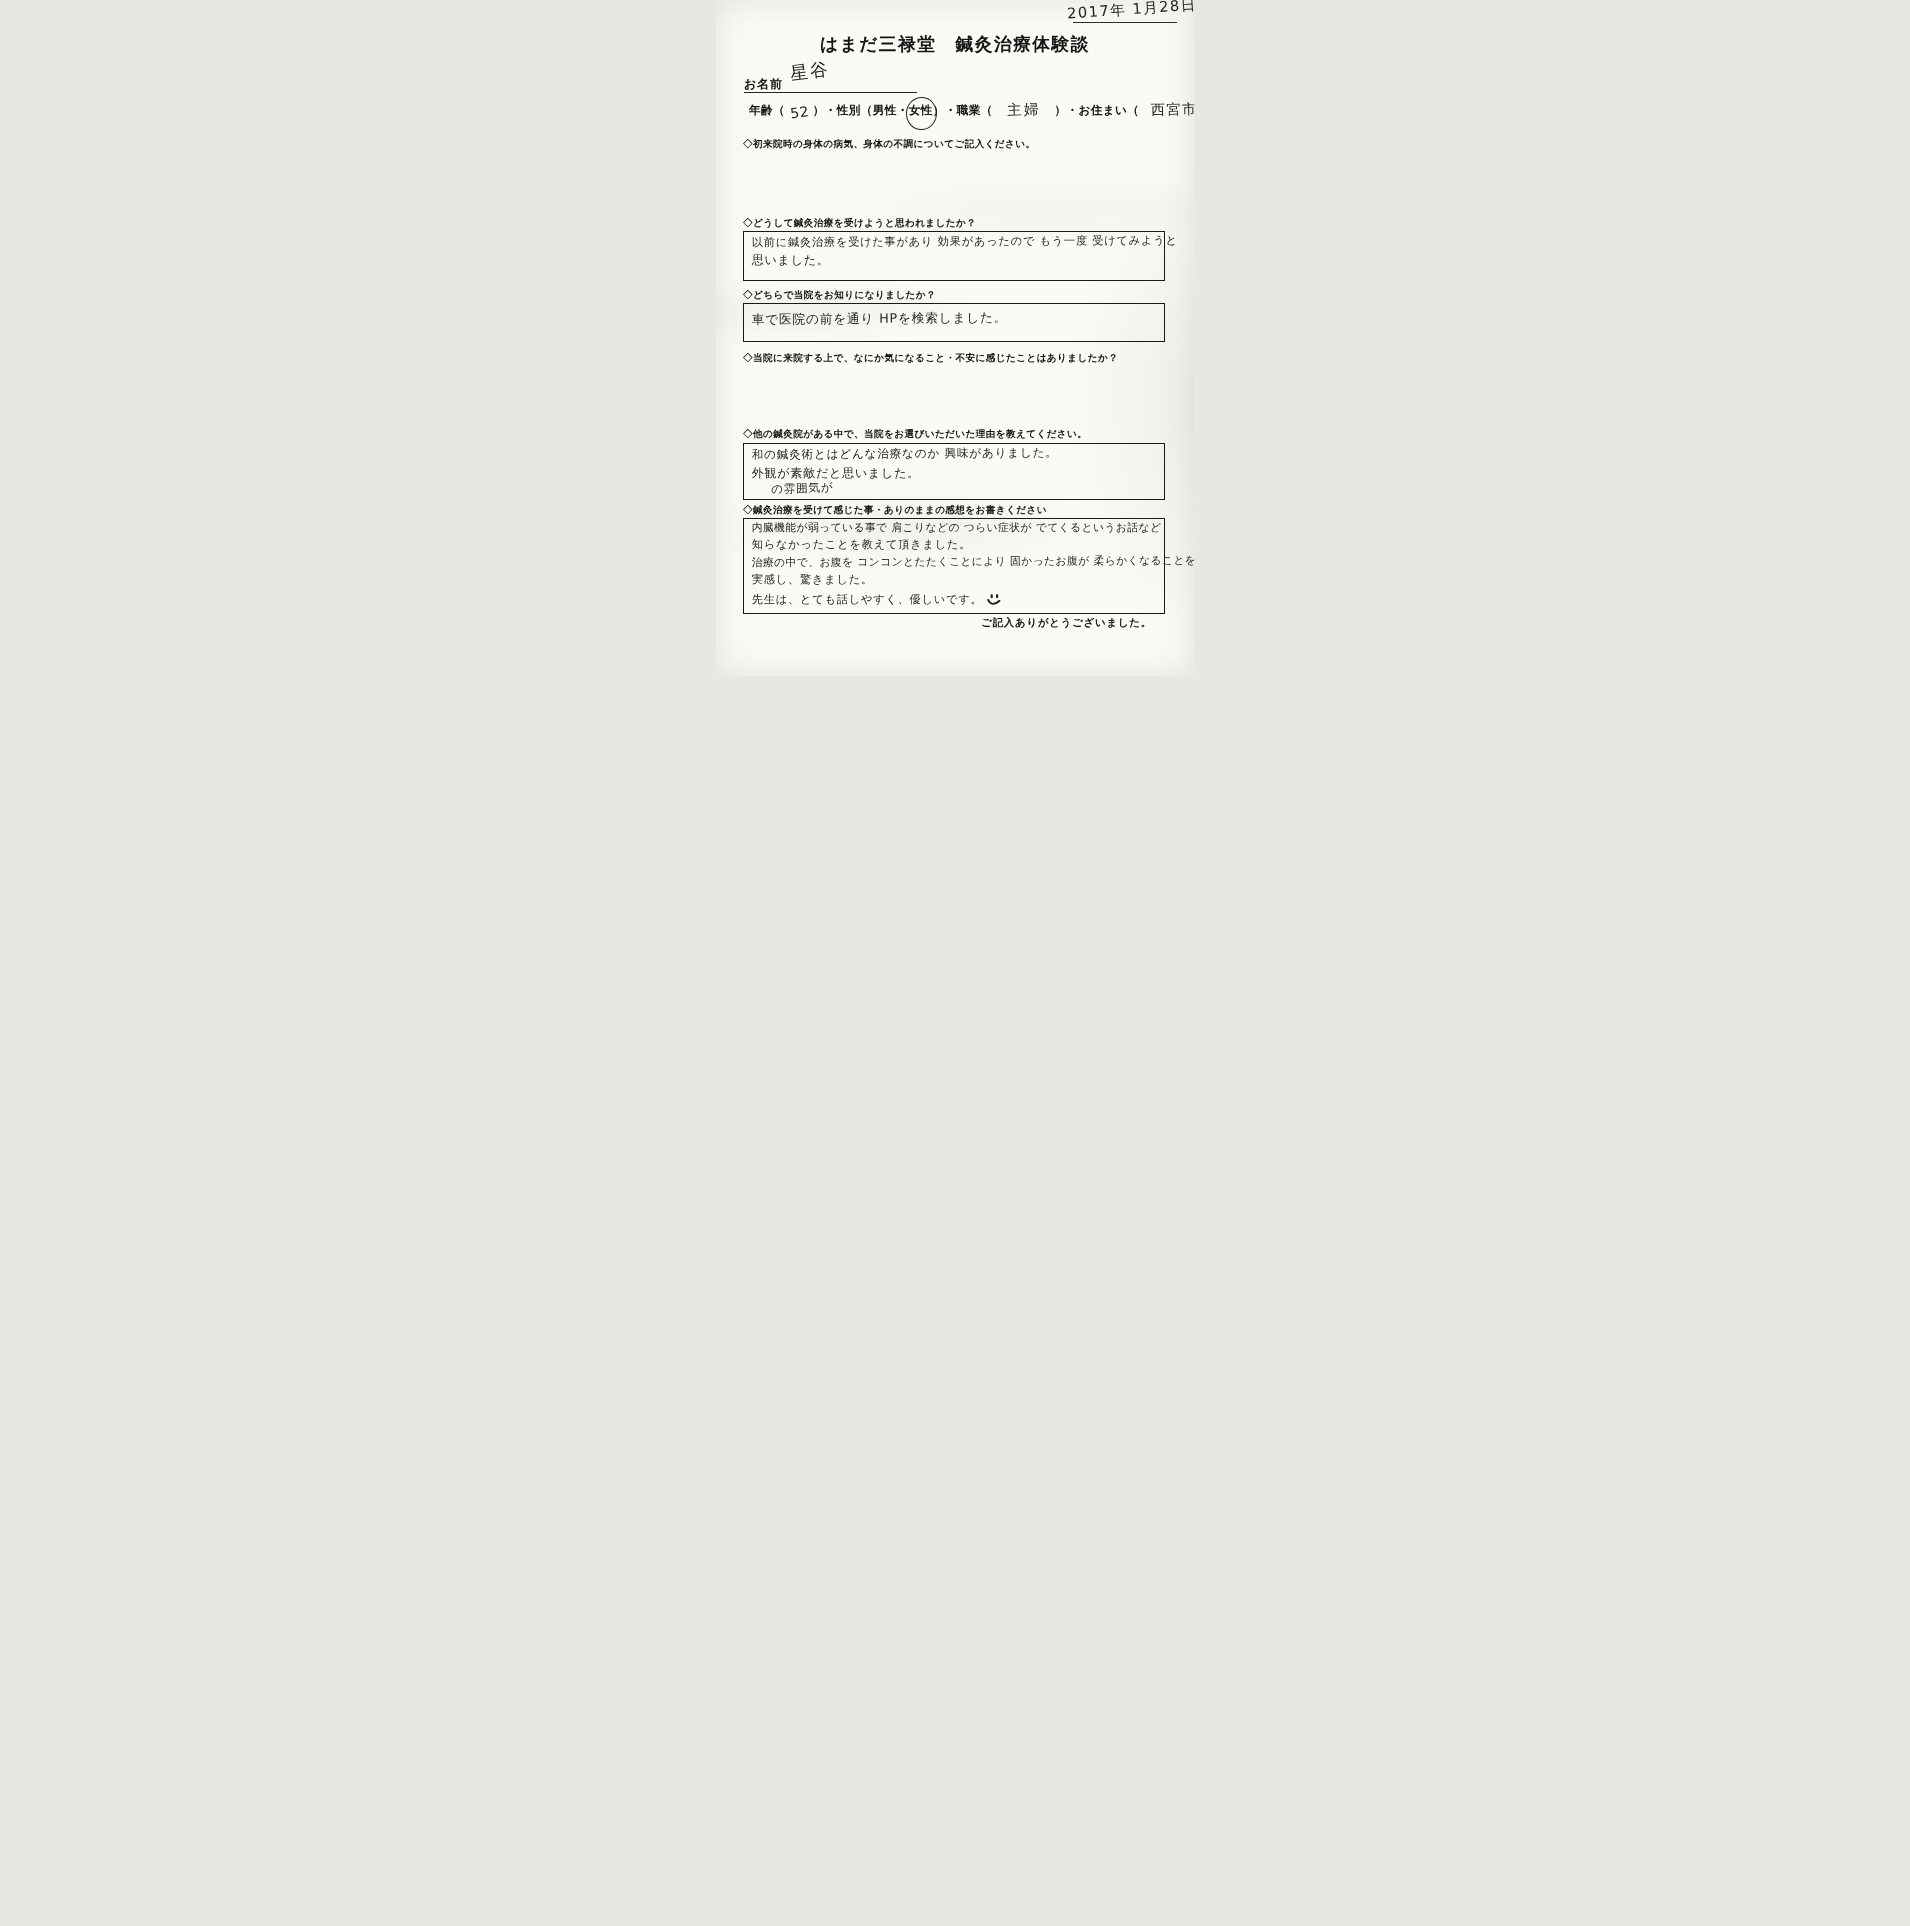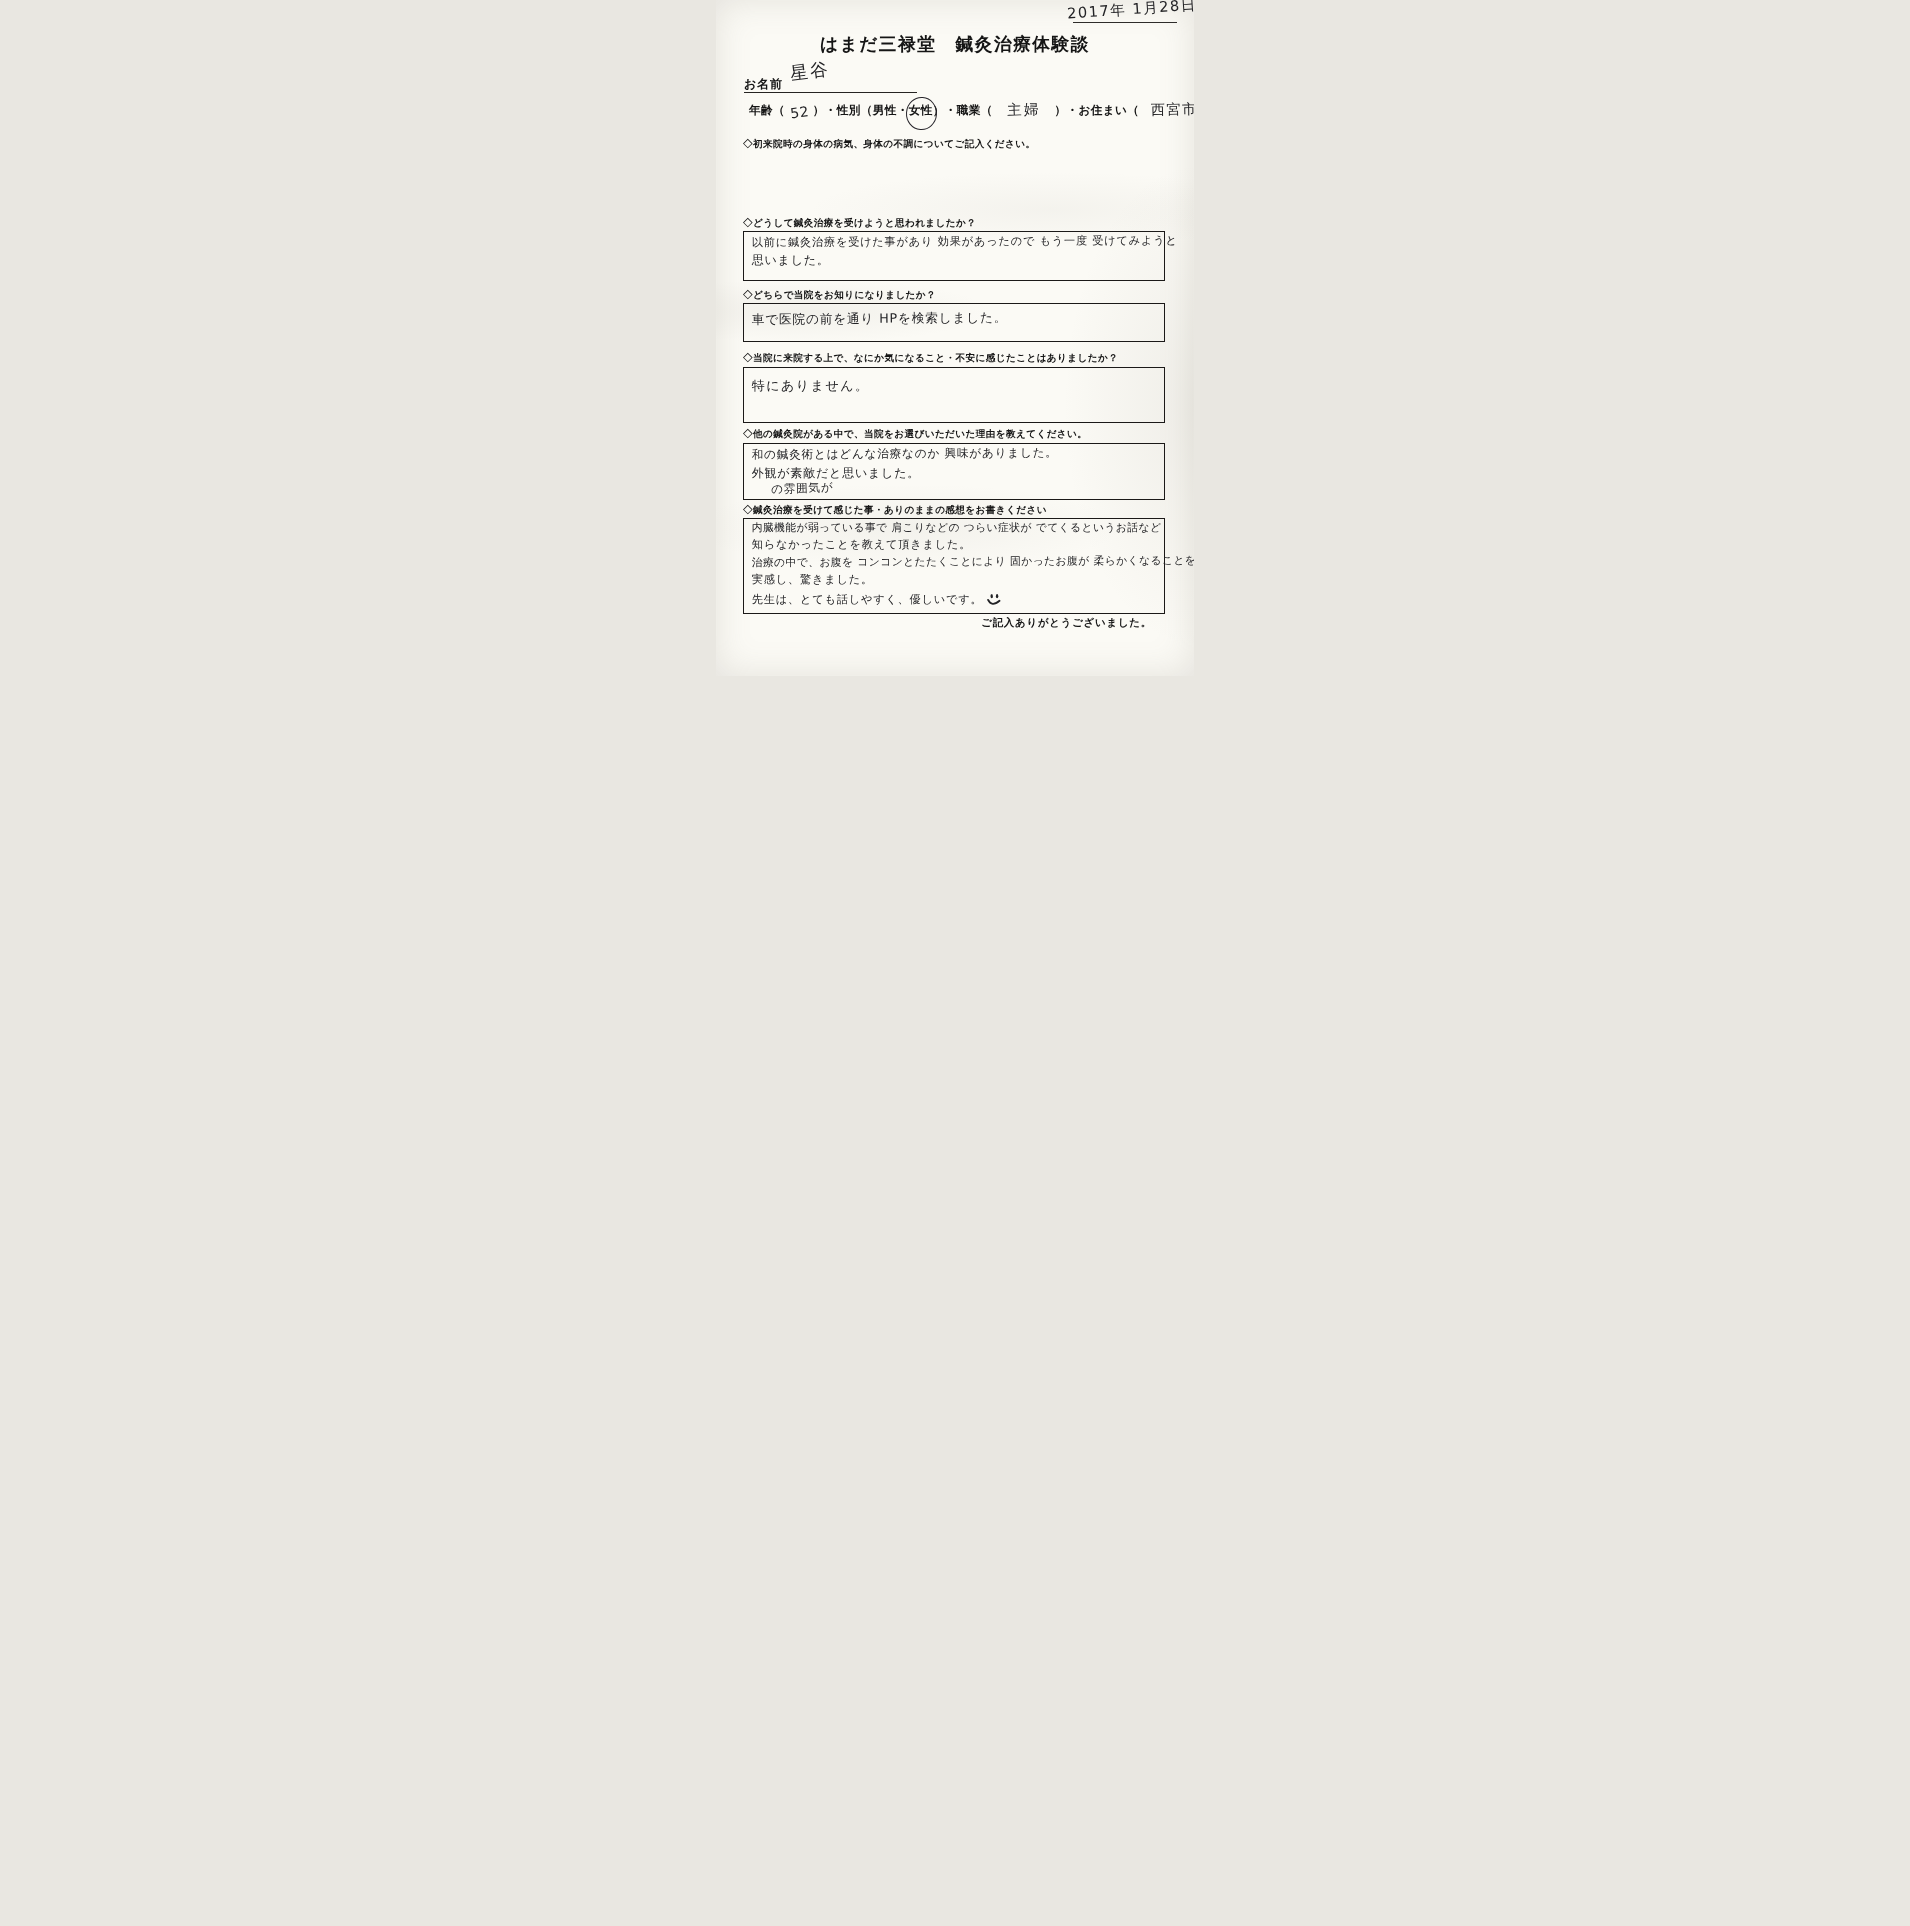--- a/index.html
+++ b/index.html
@@ -80,23 +80,20 @@
     <div class="ans hw" style="font-size:11.2px;padding-top:1.5px;transform:rotate(-0.3deg)">以前に鍼灸治療を受けた事があり 効果があったので もう一度 受けてみようと</div>
     <div class="ans hw" style="font-size:12px;padding-top:3.1px">思いました。</div>
   </div>
 
   <div class="q print" style="top:289px">◇どちらで当院をお知りになりましたか？</div>
   <div class="box" style="top:303px;height:39px">
     <div class="ans hw" style="font-size:12.7px;padding-top:6.2px;transform:rotate(-0.5deg)">車で医院の前を通り HPを検索しました。</div>
   </div>
 
   <div class="q print" style="top:352px">◇当院に来院する上で、なにか気になること・不安に感じたことはありましたか？</div>
-  <div class="box" style="top:367px;height:56px">
-    <div class="ans hw" style="font-size:13px;padding-top:8.5px;letter-spacing:1.5px">特にありません。</div>
-  </div>
 
   <div class="q print" style="top:428px">◇他の鍼灸院がある中で、当院をお選びいただいた理由を教えてください。</div>
   <div class="box" style="top:443px;height:57px">
     <div class="ans hw" style="font-size:11.6px;padding-top:2.3px;transform:rotate(-0.4deg)">和の鍼灸術とはどんな治療なのか 興味がありました。</div>
     <div class="ans hw" style="font-size:12px;padding-top:3.9px">外観が素敵だと思いました。</div>
     <div class="ans hw" style="position:absolute;left:27px;top:37px;font-size:11.6px;padding:0;transform:rotate(-2deg)">の雰囲気が</div>
   </div>
 
   <div class="q print" style="top:504px">◇鍼灸治療を受けて感じた事・ありのままの感想をお書きください</div>
   <div class="box" style="top:518px;height:96px">

